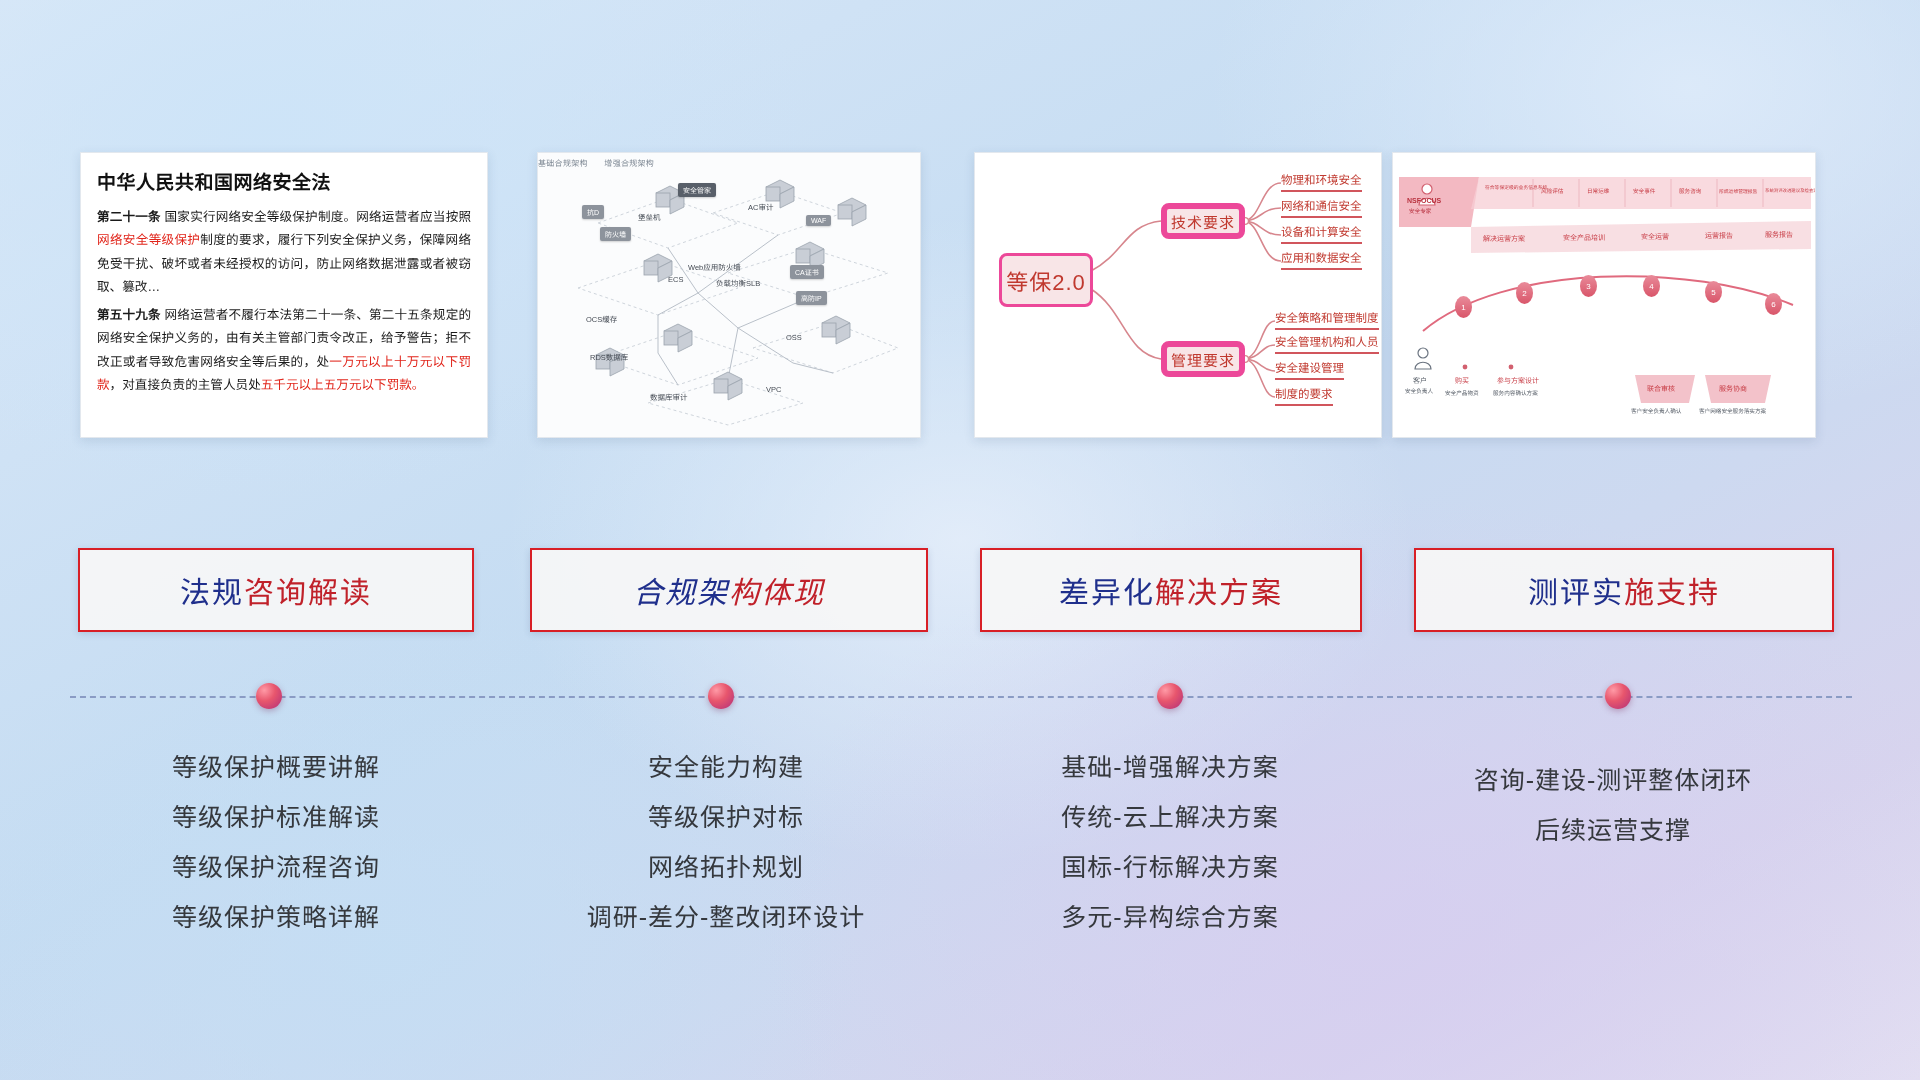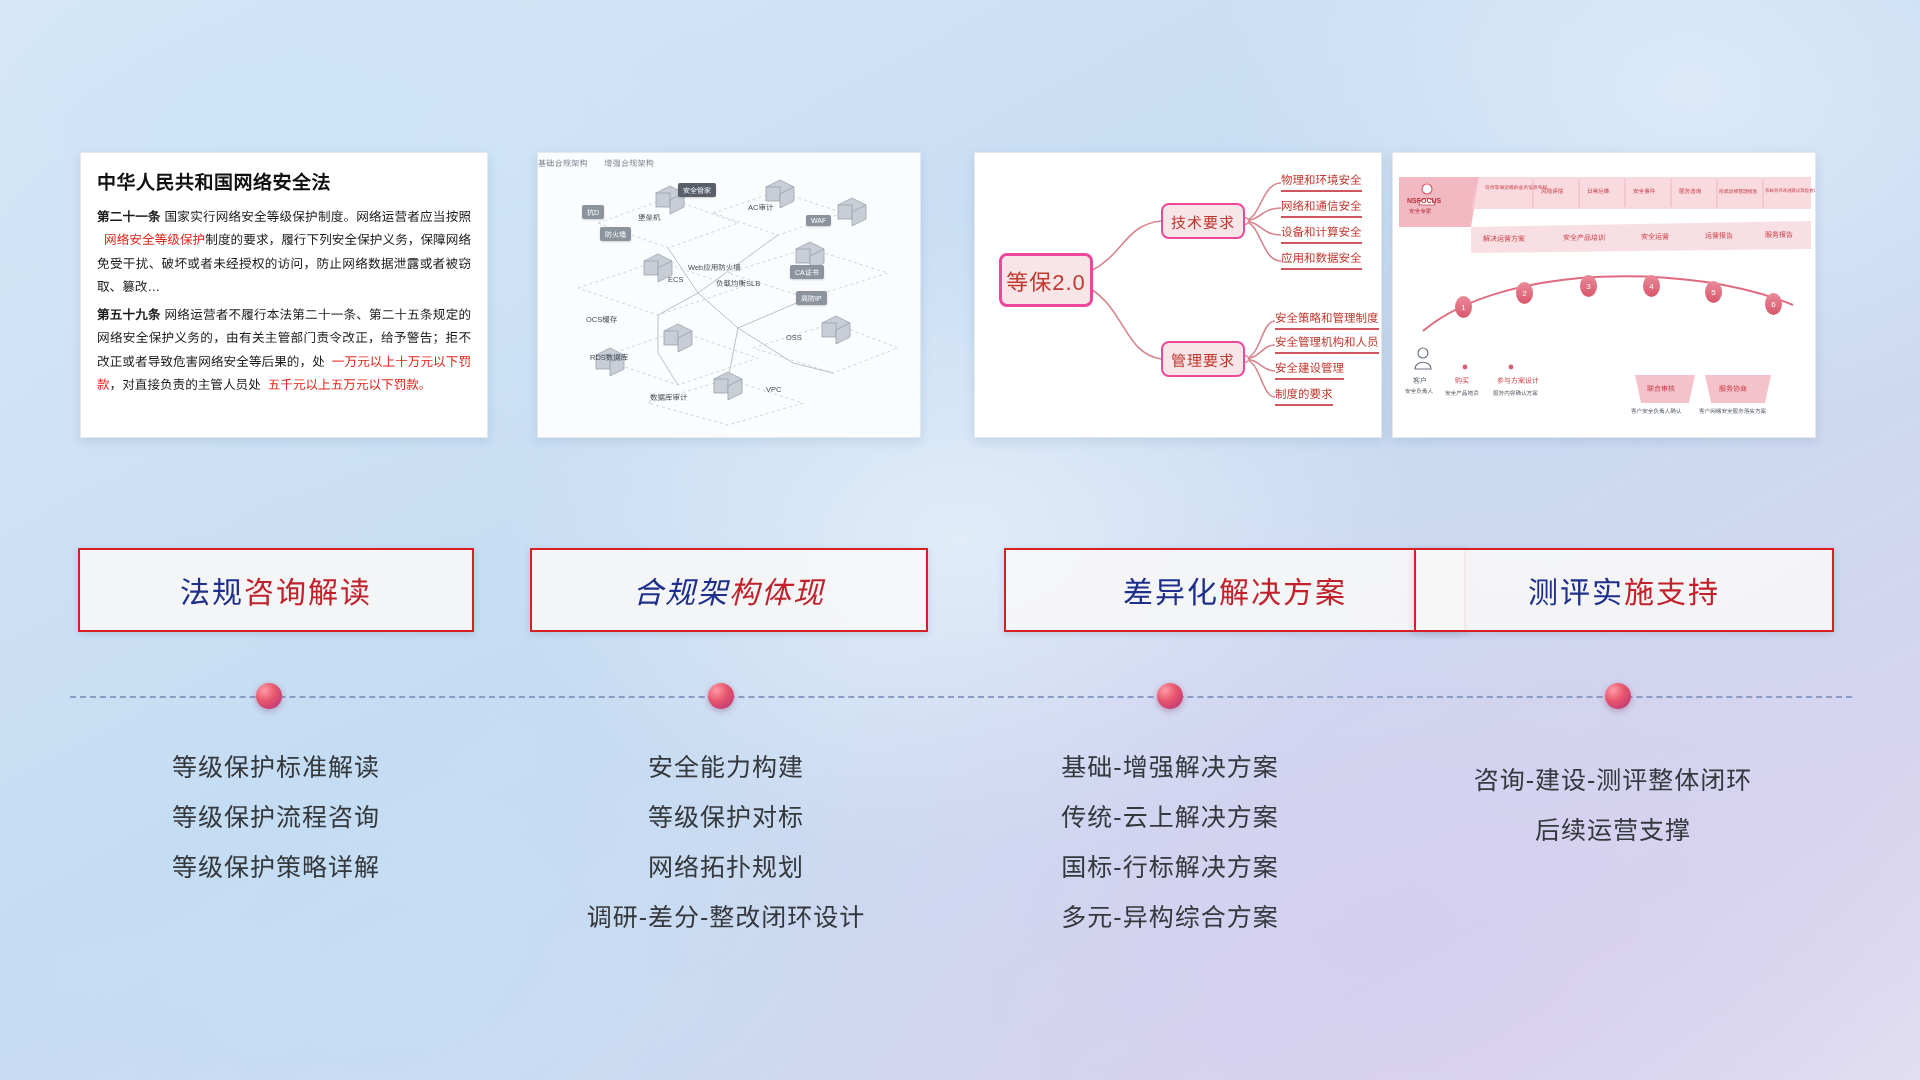--- a/index.html
+++ b/index.html
@@ -38,21 +38,21 @@
   .law-wrap { padding: 14px 16px 10px 16px; }
   .law-title {
     text-align: left; font-weight: 700; color: #111;
     font-size: 19px; letter-spacing: .5px; margin-bottom: 12px;
   }
   .law-p {
     font-size: 12.6px; line-height: 1.86; color: #1a1a1a;
     text-align: justify; margin-bottom: 4px;
   }
   .law-p b { font-weight: 700; }
-  .hl { color: #e1251b; margin-left: 7px; }
+  .hl { color: #e1251b; }
 
   
   .arch { position: relative; width: 100%; height: 100%;
     background:
       linear-gradient(#fbfcfd, #fbfcfd);
   }
   .arch-bar { position:absolute; left:0; top:0; width:100%; height:18px;
      font-size:8px; color:#7d8793; padding:4px 0 0 0; letter-spacing:.3px;}
   .arch-bar span { margin-right: 14px; }
   .arch svg { position:absolute; left:0; top:0; }
@@ -60,21 +60,21 @@
     position:absolute; background:#8d939c; color:#fff; font-size:7px;
     padding:2px 5px; border-radius:2px; white-space:nowrap;
     box-shadow:0 1px 2px rgba(0,0,0,.18);
   }
   .tag.dark { background:#585f69; }
   .lbl { position:absolute; font-size:7.5px; color:#454b54; white-space:nowrap;}
 
   
   .mm { position:relative; width:100%; height:100%; background:#fff; }
   .mm-node {
-    position:absolute; border:2px solid #ec4899; background:#f8e5e7;
+    position:absolute; border:6px solid #ec4899; background:#f8e5e7;
     border-radius:8px; color:#c0392f; display:flex; align-items:center;
     justify-content:center; font-size:15px; letter-spacing:1px;
   }
   .mm-root { border-width:3px; font-size:22px; }
   .mm-leaf {
     position:absolute; color:#c0392f; font-size:11.5px; white-space:nowrap;
     padding-bottom:3px; border-bottom:2.5px solid #d1555c;
   }
   .mm svg { position:absolute; left:0; top:0; }
 
@@ -97,21 +97,21 @@
     box-shadow: 0 2px 7px rgba(40,70,110,0.16);
   }
   .titlebox .t {
     font-size: 30px; letter-spacing: 2px; font-weight: 400;
     white-space: nowrap;
   }
   .t .blue { color: #1f2f8c; }
   .t .red  { color: #c0212a; }
   #tb0 { left: 78px;   top: 548px; width: 396px; }
   #tb1 { left: 530px;  top: 548px; width: 398px; font-style: italic; }
-  #tb2 { left: 1004px;  top: 548px; width: 462px; }
+  #tb2 { left: 980px;  top: 548px; width: 382px; }
   #tb3 { left: 1414px; top: 548px; width: 420px; }
 
   
   .timeline {
     position:absolute; left: 70px; top: 696px; width: 1782px; height: 0;
     border-top: 2px dashed #8a9bc4;
   }
   .dot {
     position:absolute; width: 26px; height: 26px; border-radius:50%;
     background: radial-gradient(circle at 32% 28%, #ff9aa6 0%, #e8566d 42%, #b02f7a 100%);
@@ -363,20 +363,21 @@
     </div>
   </div>
 
   <div class="timeline"></div>
   <div class="dot" id="dot0"></div>
   <div class="dot" id="dot1"></div>
   <div class="dot" id="dot2"></div>
   <div class="dot" id="dot3"></div>
 
   <div class="list" id="ls0">
+    <div class="li">等级保护概要讲解</div>
     <div class="li">等级保护标准解读</div>
     <div class="li">等级保护流程咨询</div>
     <div class="li">等级保护策略详解</div>
   </div>
   <div class="list" id="ls1">
     <div class="li">安全能力构建</div>
     <div class="li">等级保护对标</div>
     <div class="li">网络拓扑规划</div>
     <div class="li">调研-差分-整改闭环设计</div>
   </div>

